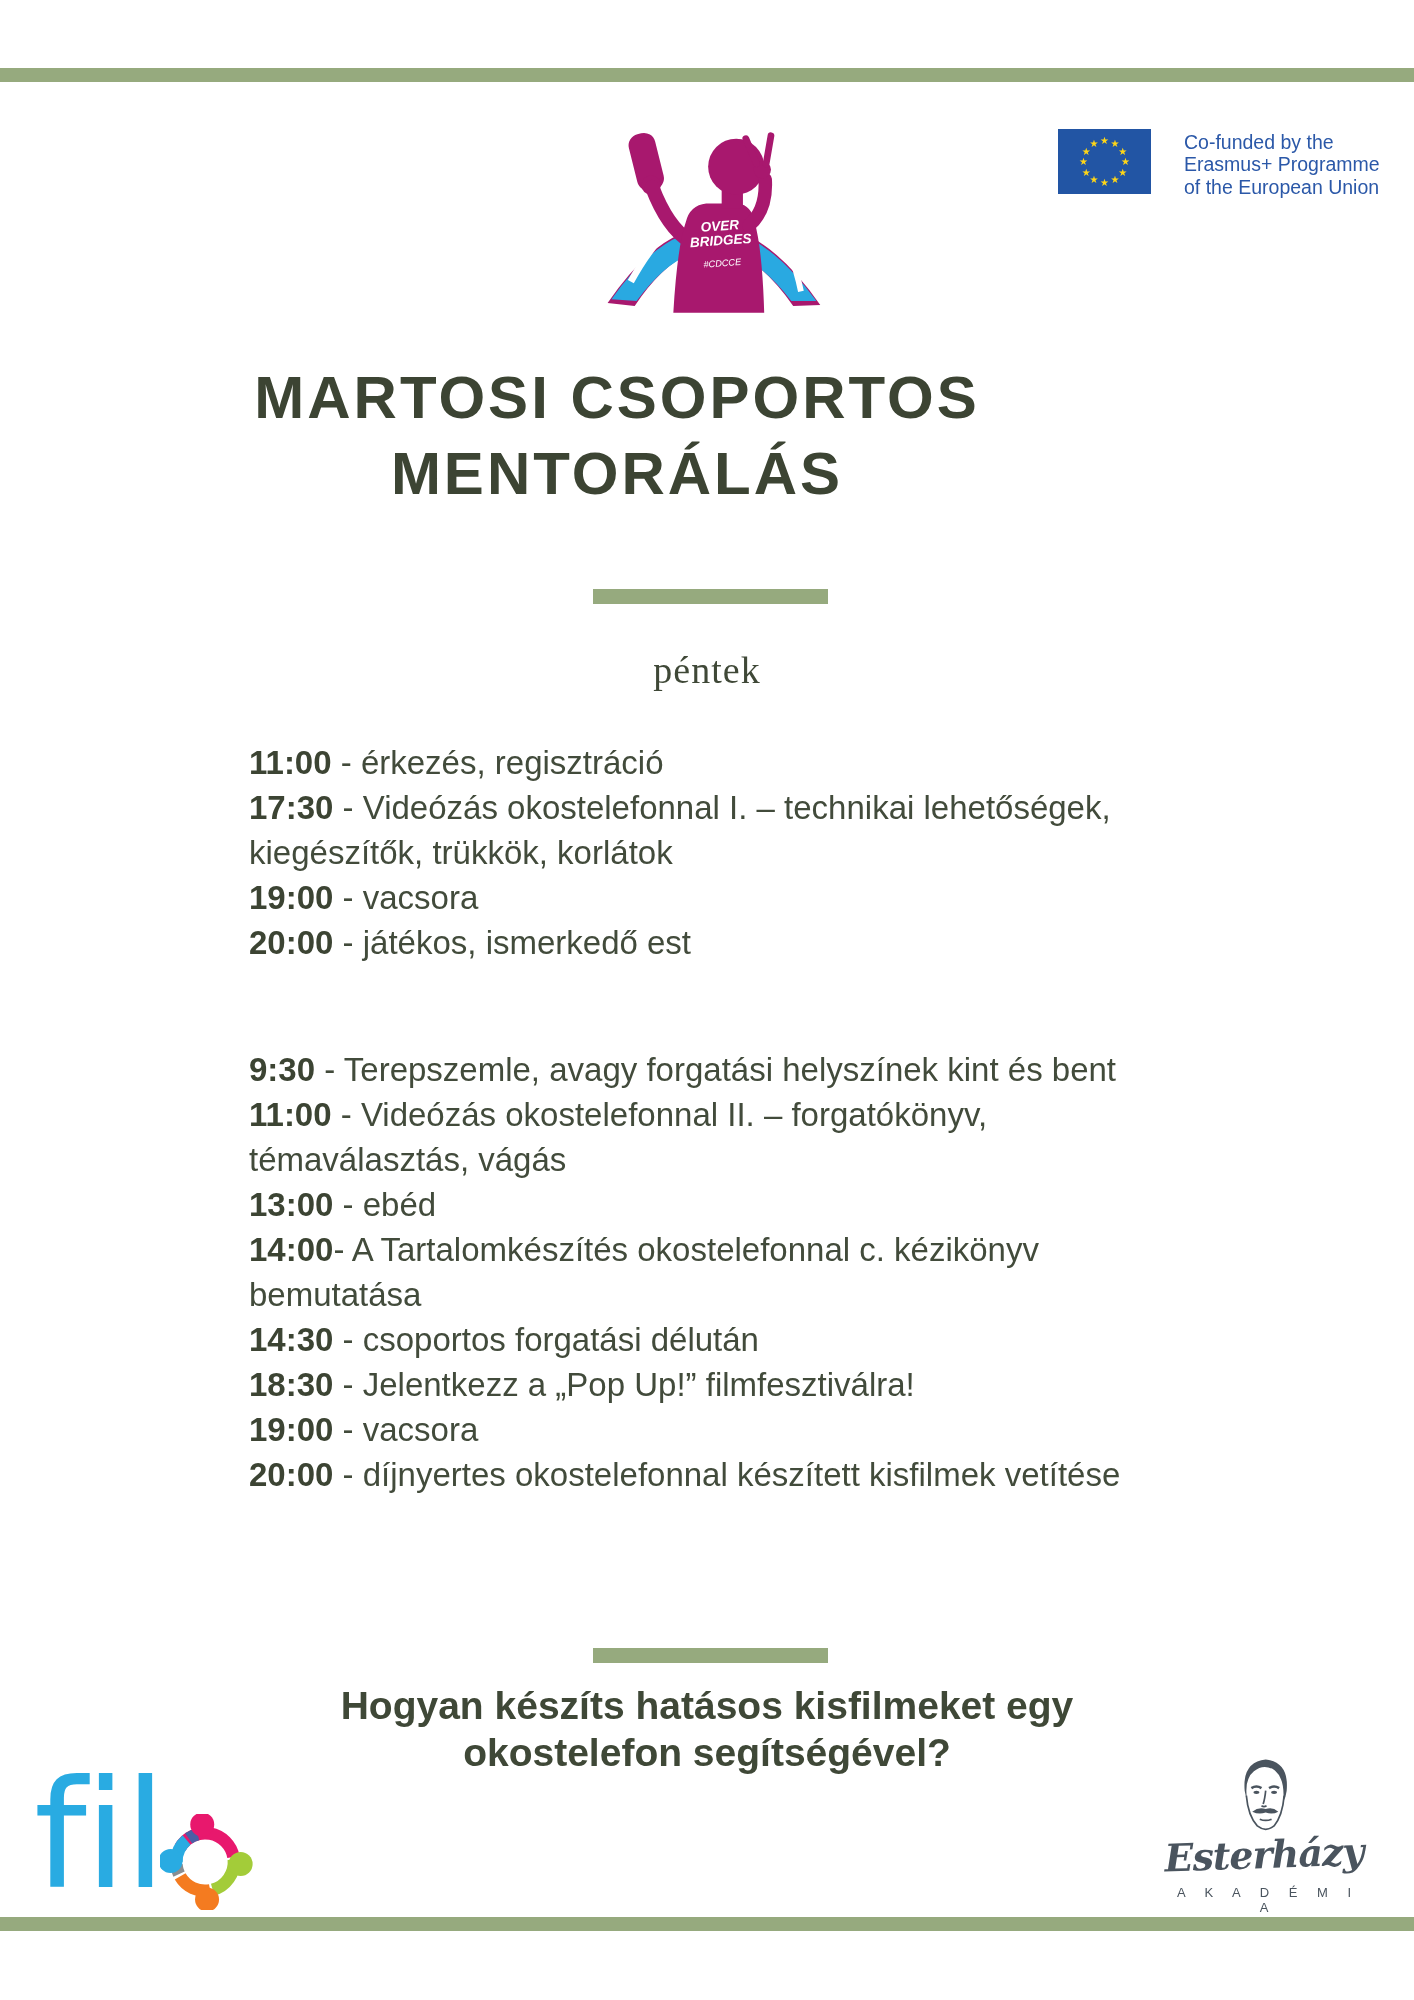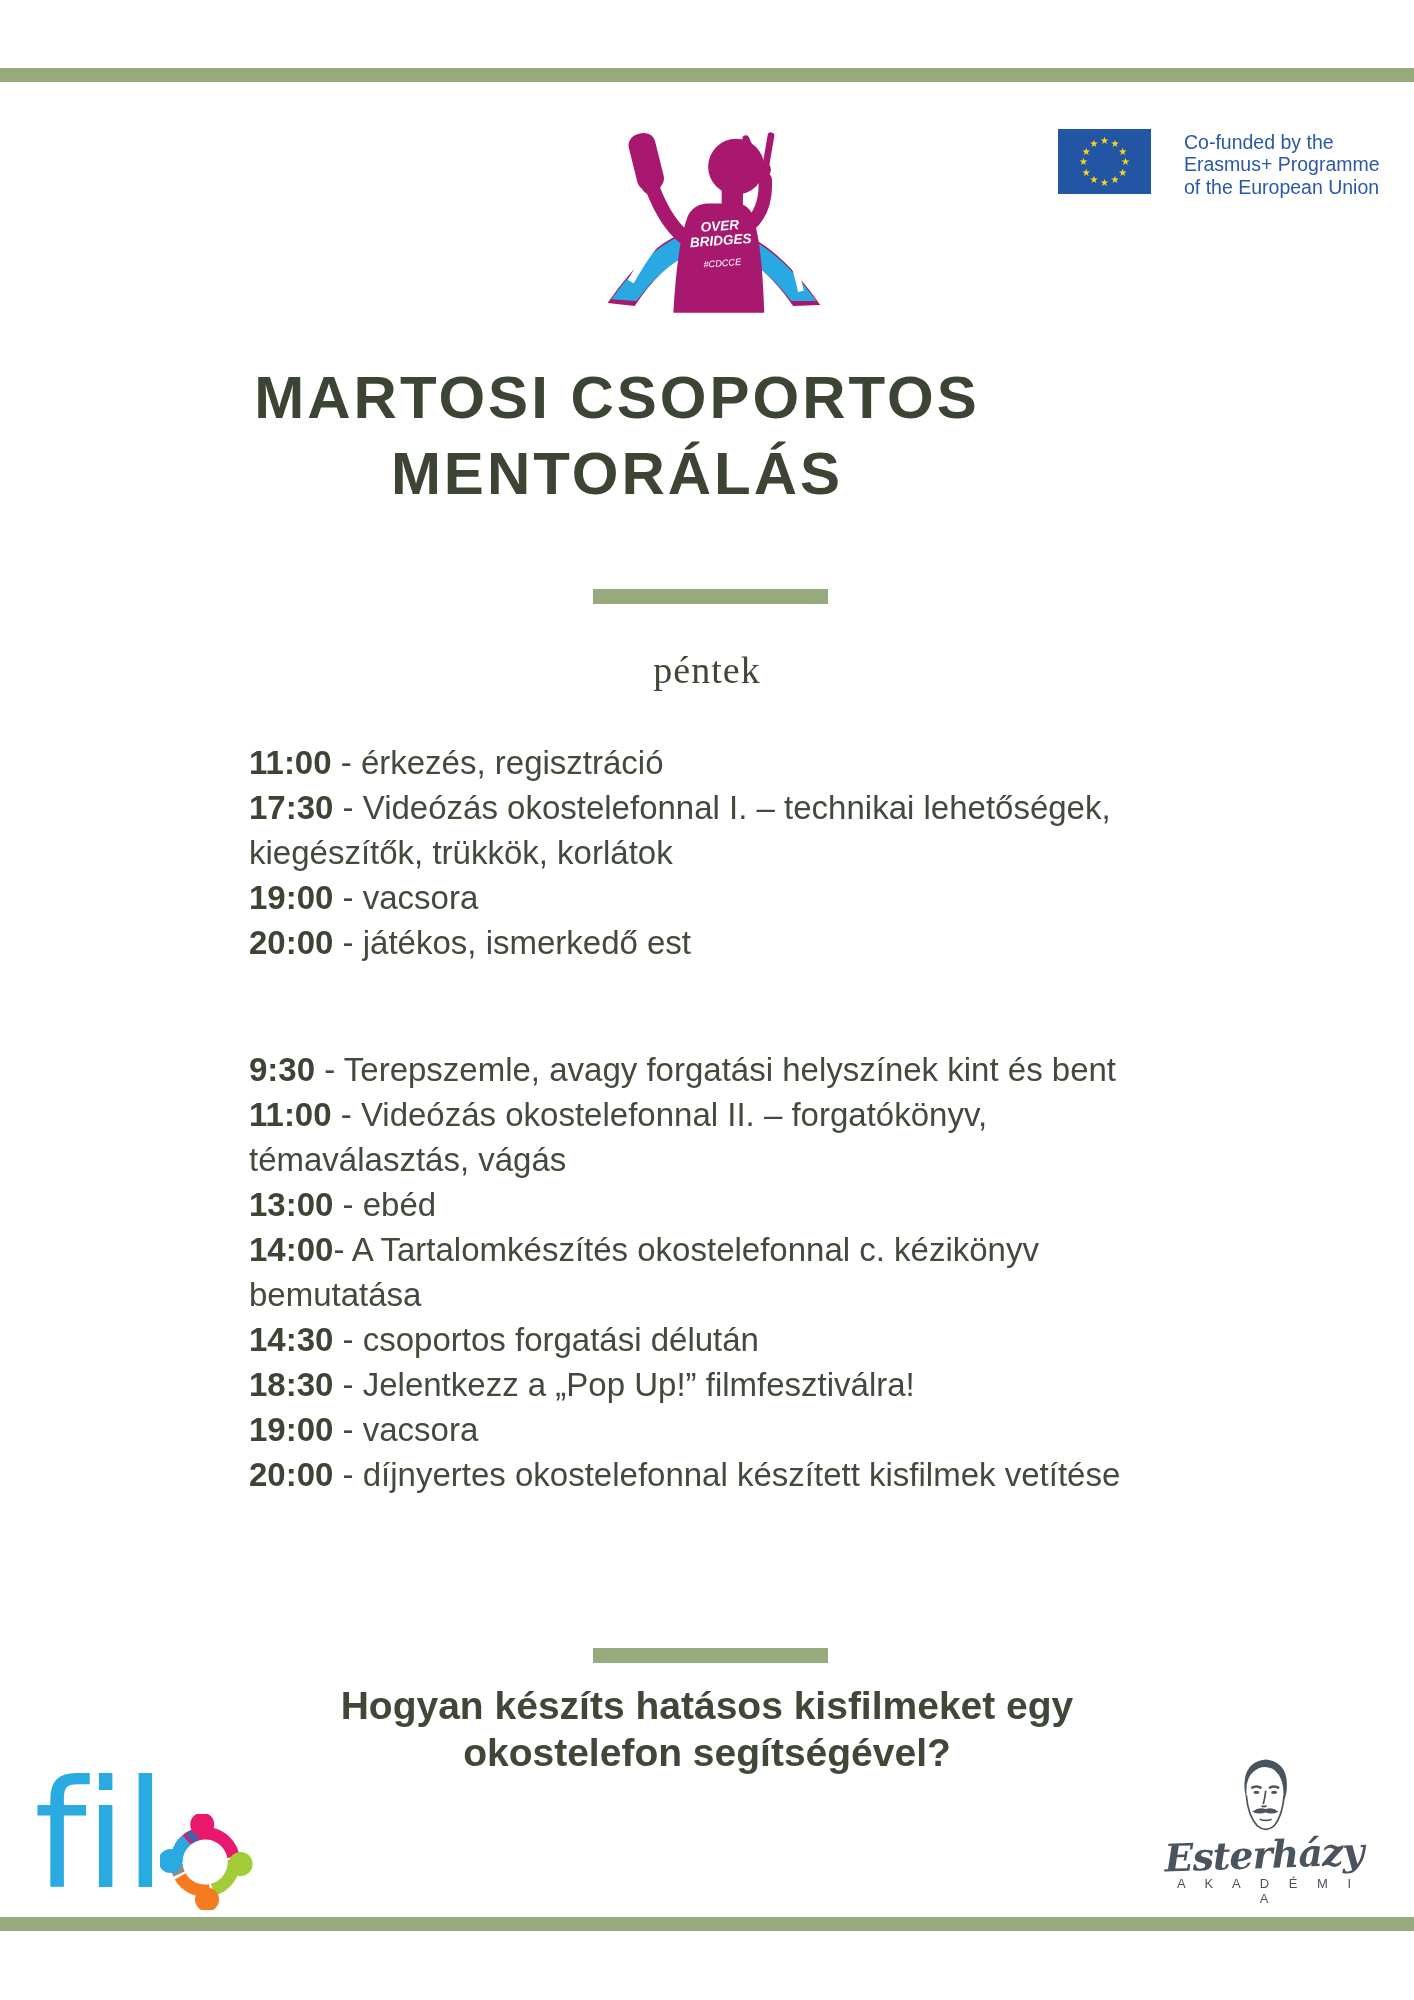--- a/index.html
+++ b/index.html
@@ -66,21 +66,21 @@
 
   
   .esterhazy { position:absolute; left:1158px; top:1752px; width:212px; text-align:center; color:#4a545e; }
   .esterhazy-portrait { width:86px; height:84px; }
   .esterhazy-signature {
     font-family:"DejaVu Serif", serif; font-style:italic; font-weight:700;
     font-size:38px; line-height:38px; letter-spacing:-1px;
     transform:rotate(-2deg); color:#4a545e; margin-top:-4px;
   }
   .esterhazy-subtitle {
-    font-size:13px; letter-spacing:8px; font-weight:400; margin-top:2px;
+    font-size:13px; letter-spacing:8px; font-weight:400; margin-top:11px;
     color:#4a545e; padding-left:8px;
   }
 </style>
 </head>
 <body>
 
 <div class="page">
 
   <div class="bar" id="top-bar"></div>
 

